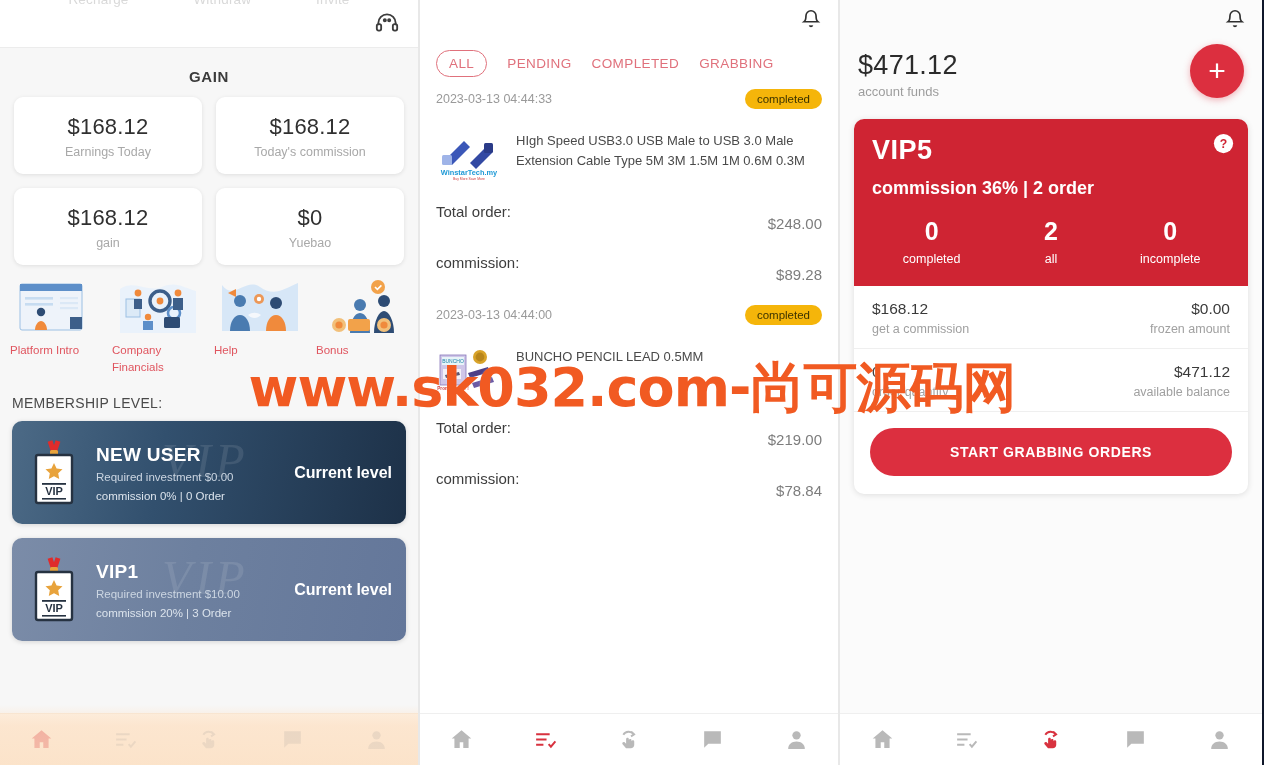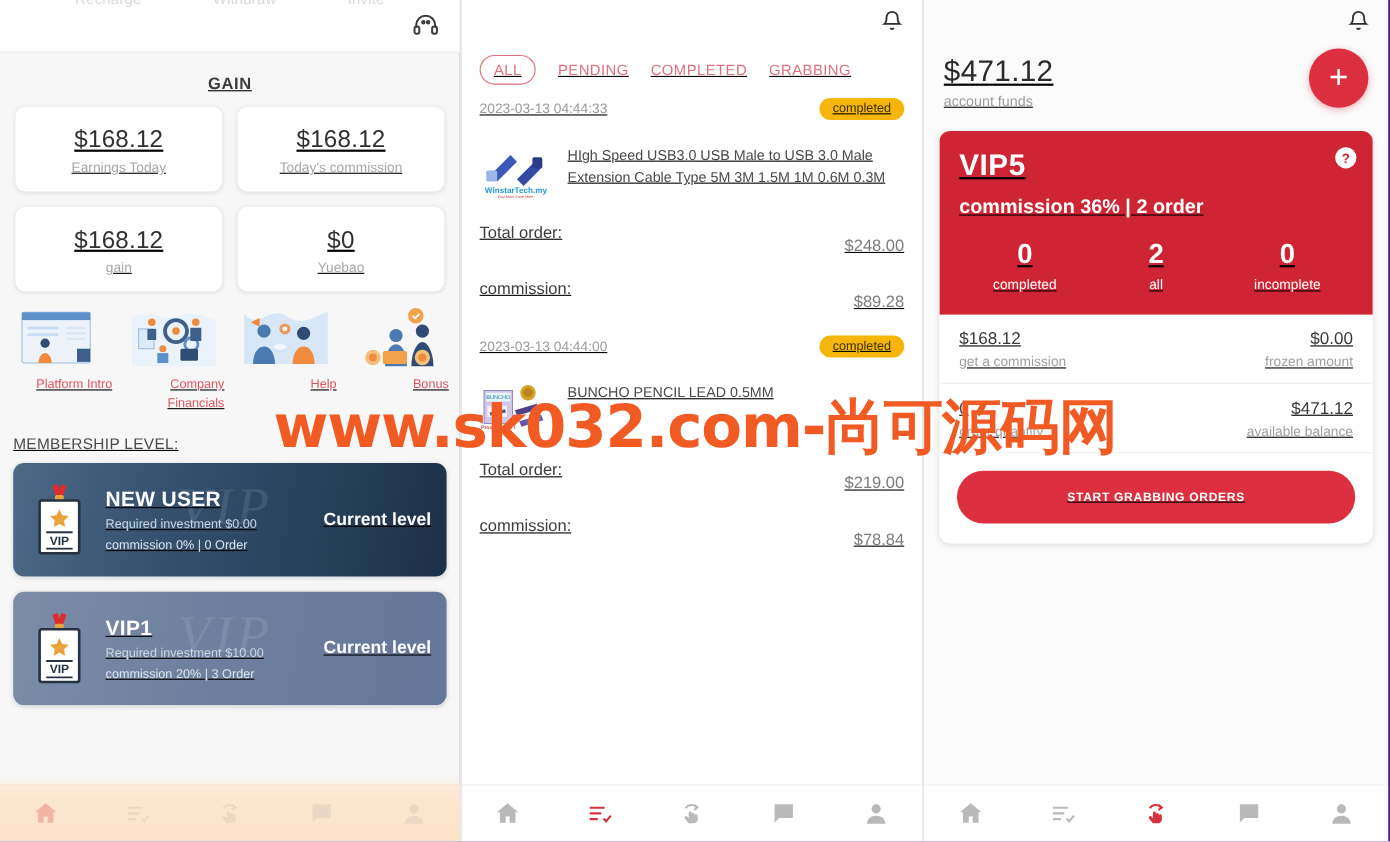--- a/index.html
+++ b/index.html
@@ -6,22 +6,21 @@
   html, body {
     width: 1264px; height: 765px;
     font-family: "Liberation Sans", sans-serif;
     background: #ffffff;
     overflow: hidden;
   }
   .screen {
     position: relative;
     width: 1264px; height: 765px;
     display: flex;
-    background: #4c1d95;
-    text-decoration: underline;
+    background: #0f172a;
   }
 
   
   .panel {
     position: relative;
     height: 765px;
     background: #ffffff;
     overflow: hidden;
     flex: 0 0 auto;
   }
@@ -58,21 +57,21 @@
     box-shadow: 0 1px 4px rgba(0,0,0,.10);
     padding: 17px 6px 15px; text-align: center;
   }
   .gain-amt { font-size: 22px; color: #303030; letter-spacing: .2px;}
   .gain-lbl { font-size: 12.5px; color: #a8a8a8; margin-top: 5px; }
 
   .promo-row {
     display: flex; justify-content: space-between;
     padding: 14px 10px 4px; gap: 4px;
   }
-  .promo-item { width: 92px; text-align: right; }
+  .promo-item { width: 92px; text-align: left; }
   .promo-img  { width: 80px; height: 58px; margin: 0 auto; display:block;}
   .promo-lbl  { font-size: 11.5px; color: #e0555f; line-height: 1.45; margin-top: 5px; }
 
   .ml-title {
     font-size: 14px; color: #4a4a4a; font-weight: normal;
     padding: 16px 12px 10px; letter-spacing: .3px;
   }
   .vip-card {
     margin: 0 12px 14px; border-radius: 10px; height: 103px;
     display: flex; align-items: center; padding: 0 14px;
@@ -166,21 +165,21 @@
   .r-row {
     display: flex; justify-content: space-between; padding: 14px 18px 12px;
     border-bottom: 1px solid #efefef;
   }
   .r-row .col { display: flex; flex-direction: column; }
   .r-row .col.right { align-items: flex-end; }
   .r-row .big { font-size: 15.5px; color: #3a3a3a; }
   .r-row .small { font-size: 12.5px; color: #a0a0a0; margin-top: 4px; }
   .grab-btn {
     margin: 16px 16px 18px; height: 48px; border-radius: 24px;
-    background: #dc2f3f; color: #fff; font-size: 11px; font-weight: bold;
+    background: #dc2f3f; color: #fff; font-size: 14px; font-weight: bold;
     display: flex; align-items: center; justify-content: center;
     letter-spacing: .6px;
   }
 
   
   .watermark {
     position: absolute; left: 0; right: 0; top: 352px;
     text-align: center; z-index: 50; pointer-events: none;
     font-family: "DejaVu Sans", sans-serif;
     font-size: 54px; font-weight: bold; color: #f15a22;

